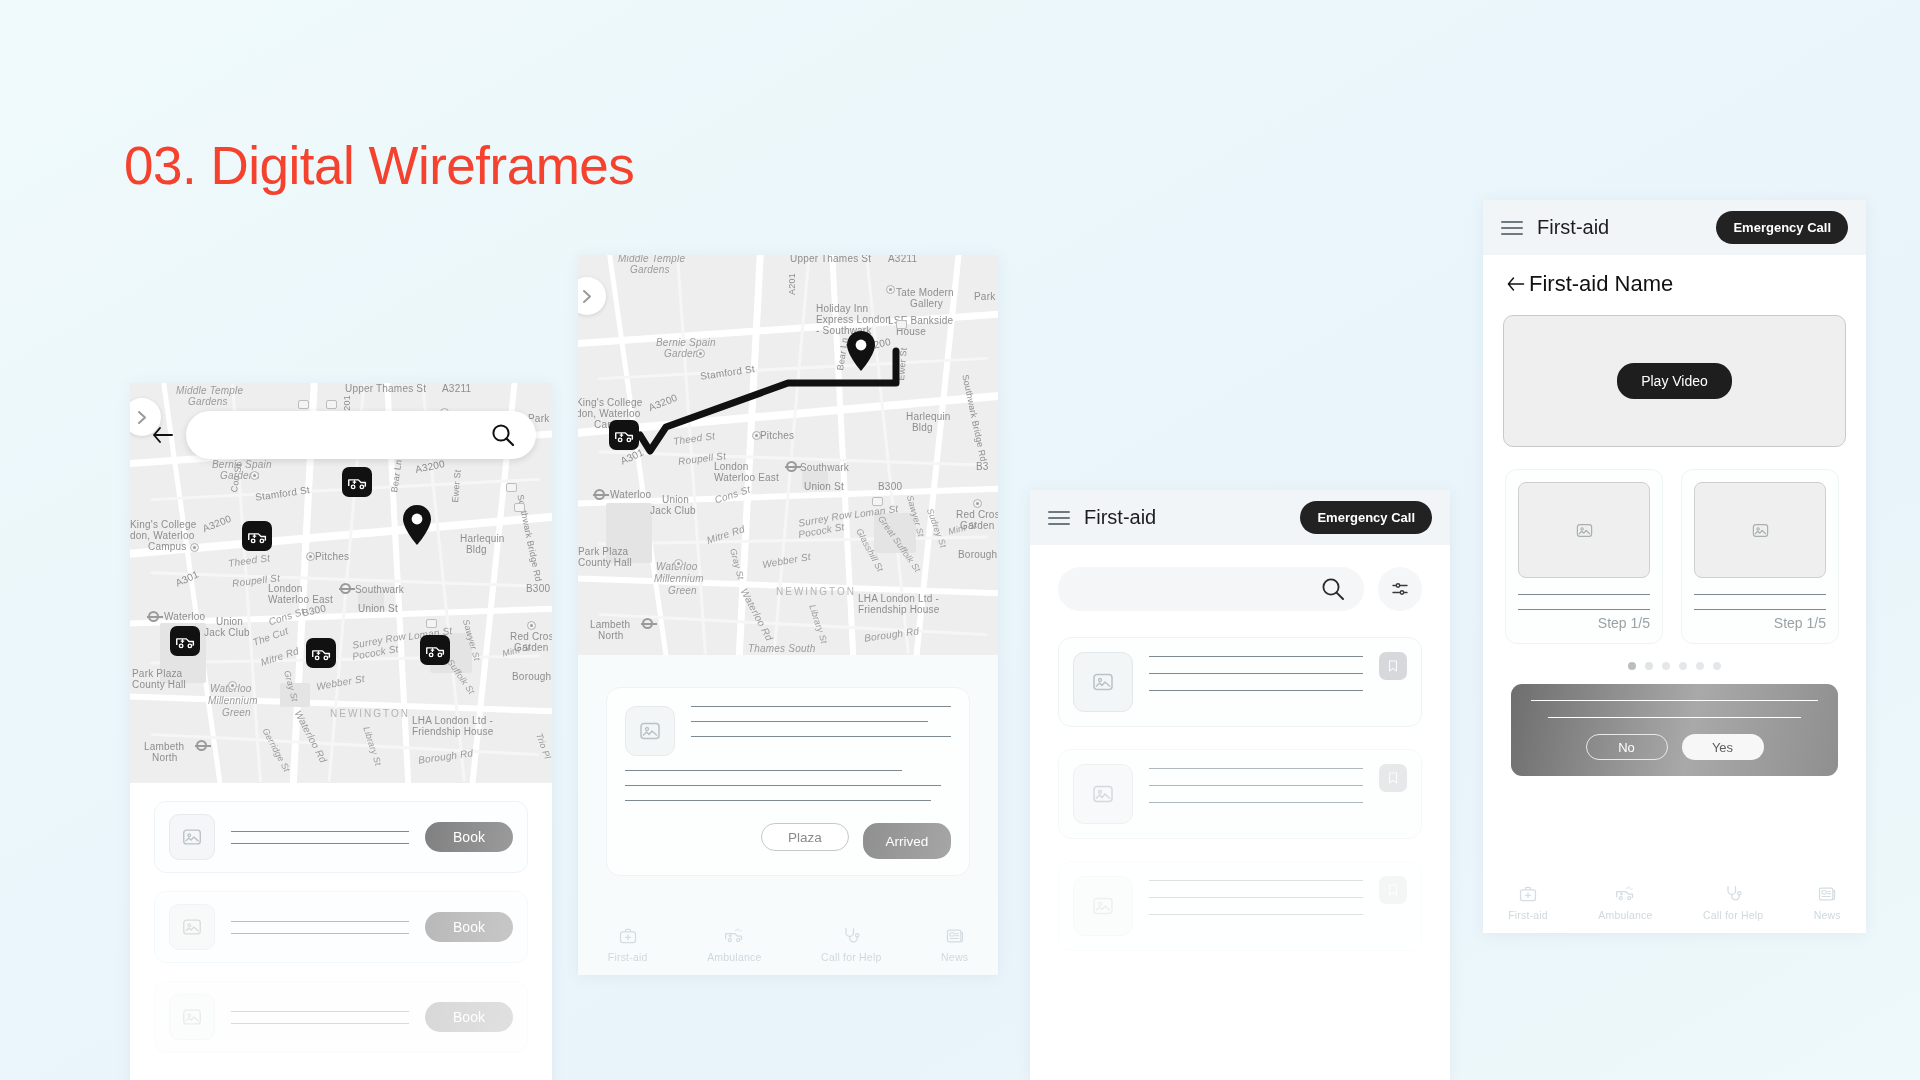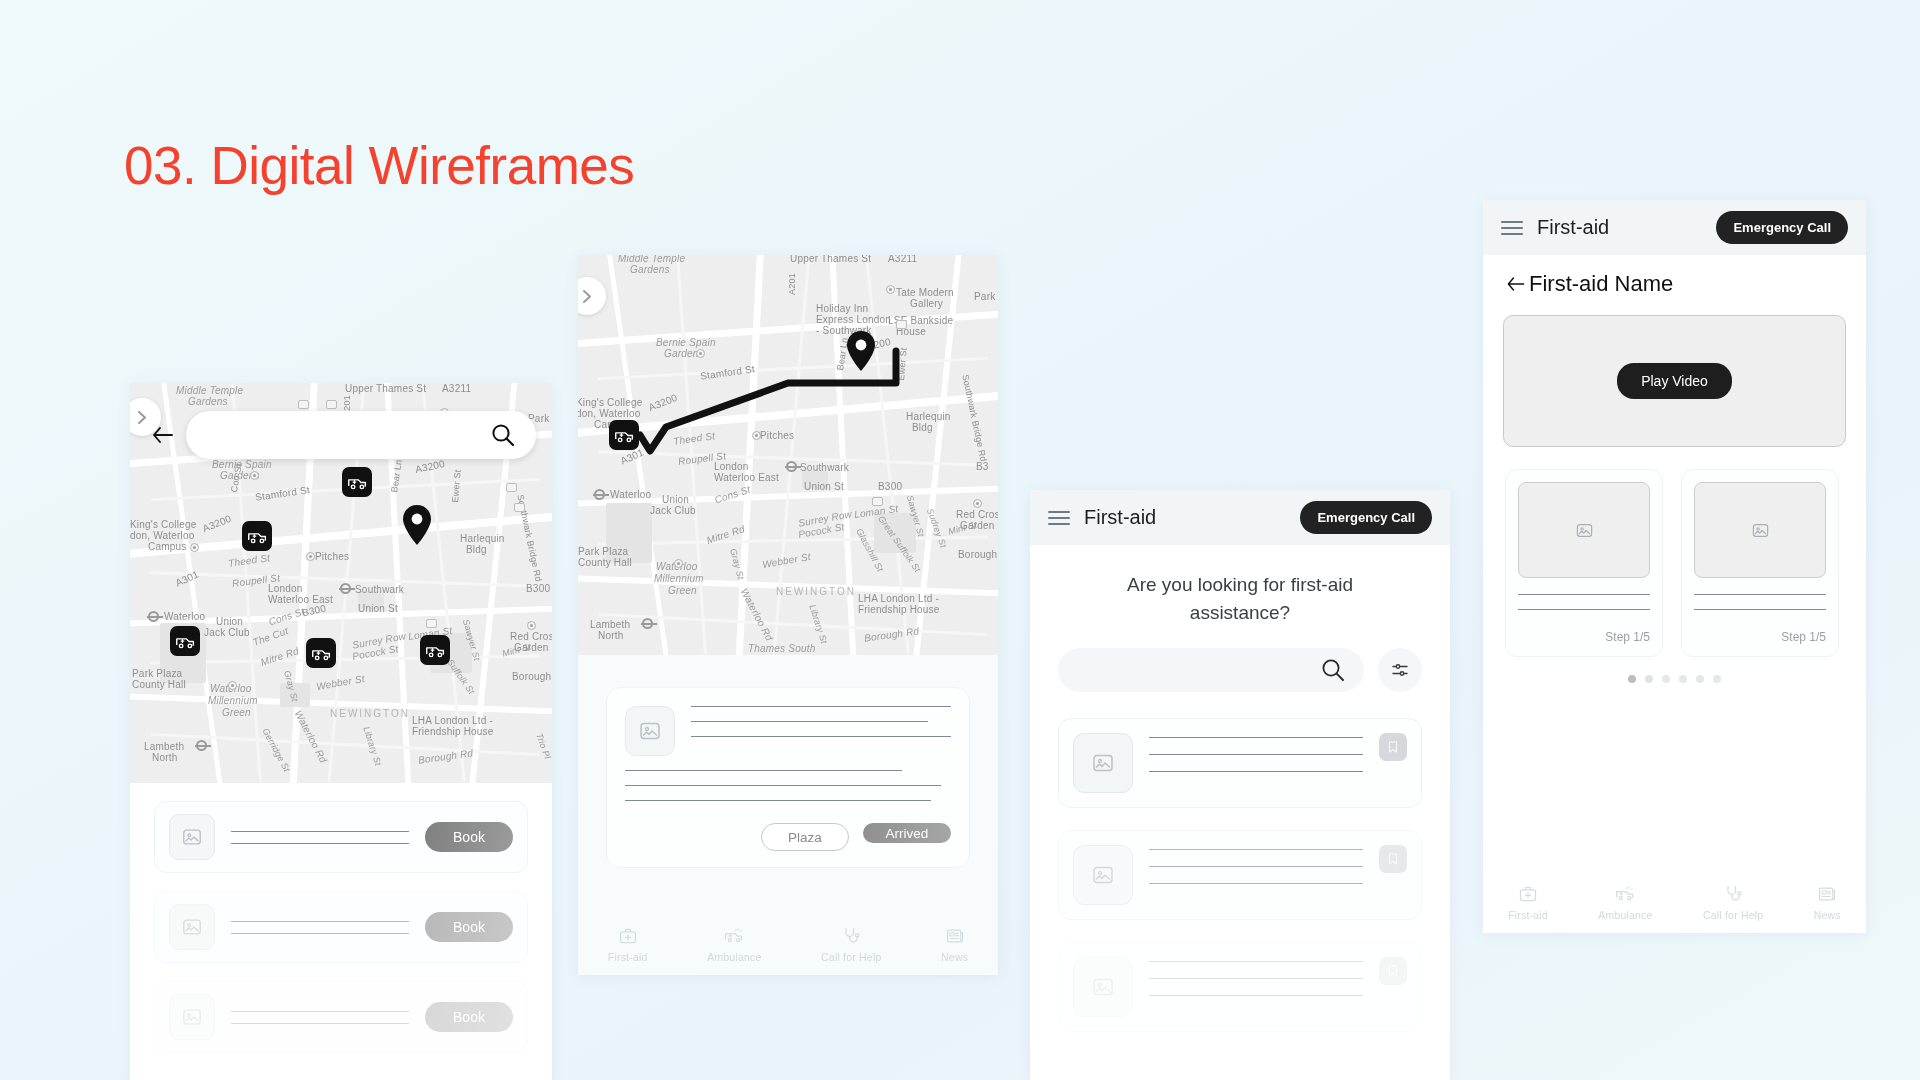--- a/index.html
+++ b/index.html
@@ -188,21 +188,21 @@
   .detail-thumb svg{width:24px;height:24px;}
   .detail-top .lines{gap:14px;}
   .detail-bottom{display:flex;flex-direction:column;gap:14px;margin-top:14px;}
   .detail-actions{display:flex;justify-content:flex-end;gap:14px;margin-top:22px;}
   .btn-cancel{
     width:88px;height:28px;border-radius:15px;background:#fff;
     border:1px solid #c8c8c8;color:#8b8b8b;font-size:13.5px;cursor:pointer;
     font-family:"Liberation Sans", sans-serif;
   }
   .btn-arrived{
-    width:88px;height:20px;border-radius:15px;border:0;
+    width:88px;height:36px;border-radius:15px;border:0;
     background:linear-gradient(100deg,#8f8f8f,#a6a6a6);
     color:#fff;font-size:13.5px;cursor:pointer;
     font-family:"Liberation Sans", sans-serif;
   }
 
   
   .bottomnav{
     position:absolute; left:0; bottom:0; width:100%;
     height:62px; display:flex; align-items:center; justify-content:space-around;
     background:transparent;
@@ -280,21 +280,21 @@
   .step-card{
     flex:0 0 158px;background:#fdffff;border:1px solid #eef3f5;
     border-radius:12px;padding:12px;
   }
   .step-img{
     height:96px;background:#efefef;border:1px solid #cfcfcf;border-radius:8px;
     display:flex;align-items:center;justify-content:center;margin-bottom:16px;
   }
   .step-img svg{width:19px;height:19px;}
   .step-lines{display:flex;flex-direction:column;gap:14px;}
-  .step-num{text-align:right;font-size:12px;color:#9aa1a5;margin-top:20px;}
+  .step-num{text-align:right;font-size:14px;color:#9aa1a5;margin-top:5px;}
   .dots{display:flex;gap:9px;justify-content:center;padding:18px 0 0;}
   .dot{width:8px;height:8px;border-radius:50%;background:#e6eaec;}
   .dot.on{background:#b9bec1;}
   .dot.d2{background:#dfe4e6}.dot.d3{background:#e4e8ea}
   .confirm{
     margin:14px 28px 0;border-radius:11px;padding:16px 20px 16px;
     background:linear-gradient(100deg,#6e6e6e 0%, #a9a9a9 55%, #8f8f8f 100%);
   }
   .confirm .cl{height:1px;background:#fff;margin-bottom:16px;}
   .confirm .cl.b{width:88%;margin-left:6%;}
@@ -742,21 +742,20 @@
   <div class="appbar">
     <div class="hamburger">
         <i></i>
         <i></i>
         <i></i>
       </div>
     <div class="appbar-title">First-aid</div>
     <button class="btn-emergency">Emergency Call</button>
   </div>
 
-  <div class="s3-q">Are you looking for first-aid assistance?</div>
 
   <div class="s3-searchrow">
     <div class="s3-search">
       <input type="text" value="" placeholder="" style="">
       <svg width="26" height="26" viewBox="0 0 26 26" fill="none">
         <circle cx="11" cy="11" r="7.6" stroke="#2a2a2a" stroke-width="1.8"></circle>
         <path d="M16.6 16.6L23 23" stroke="#2a2a2a" stroke-width="2" stroke-linecap="round"></path>
       </svg>
     </div>
     <div class="s3-filter">
@@ -885,20 +884,28 @@
 
   <div class="dots">
     <span class="dot on"></span>
     <span class="dot d2"></span>
     <span class="dot d3"></span>
     <span class="dot d3"></span>
     <span class="dot d3"></span>
     <span class="dot d3"></span>
   </div>
 
+  <div class="confirm">
+    <div class="cl"></div>
+    <div class="cl b"></div>
+    <div class="confirm-actions">
+      <button class="btn-no">No</button>
+      <button class="btn-yes">Yes</button>
+    </div>
+  </div>
 
   <div class="bottomnav">
     <div class="navitem">
       <svg class="ico" viewBox="0 0 24 24" fill="none">
           <rect x="3" y="7" width="18" height="13" rx="2.5" stroke="#d3dde1" stroke-width="1.5"></rect>
           <path d="M9 7V5.5a1.5 1.5 0 011.5-1.5h3A1.5 1.5 0 0115 5.5V7" stroke="#d3dde1" stroke-width="1.5"></path>
           <path d="M12 10.5v6M9 13.5h6" stroke="#d3dde1" stroke-width="1.5" stroke-linecap="round"></path>
         </svg>
       <span>First-aid</span>
     </div>

